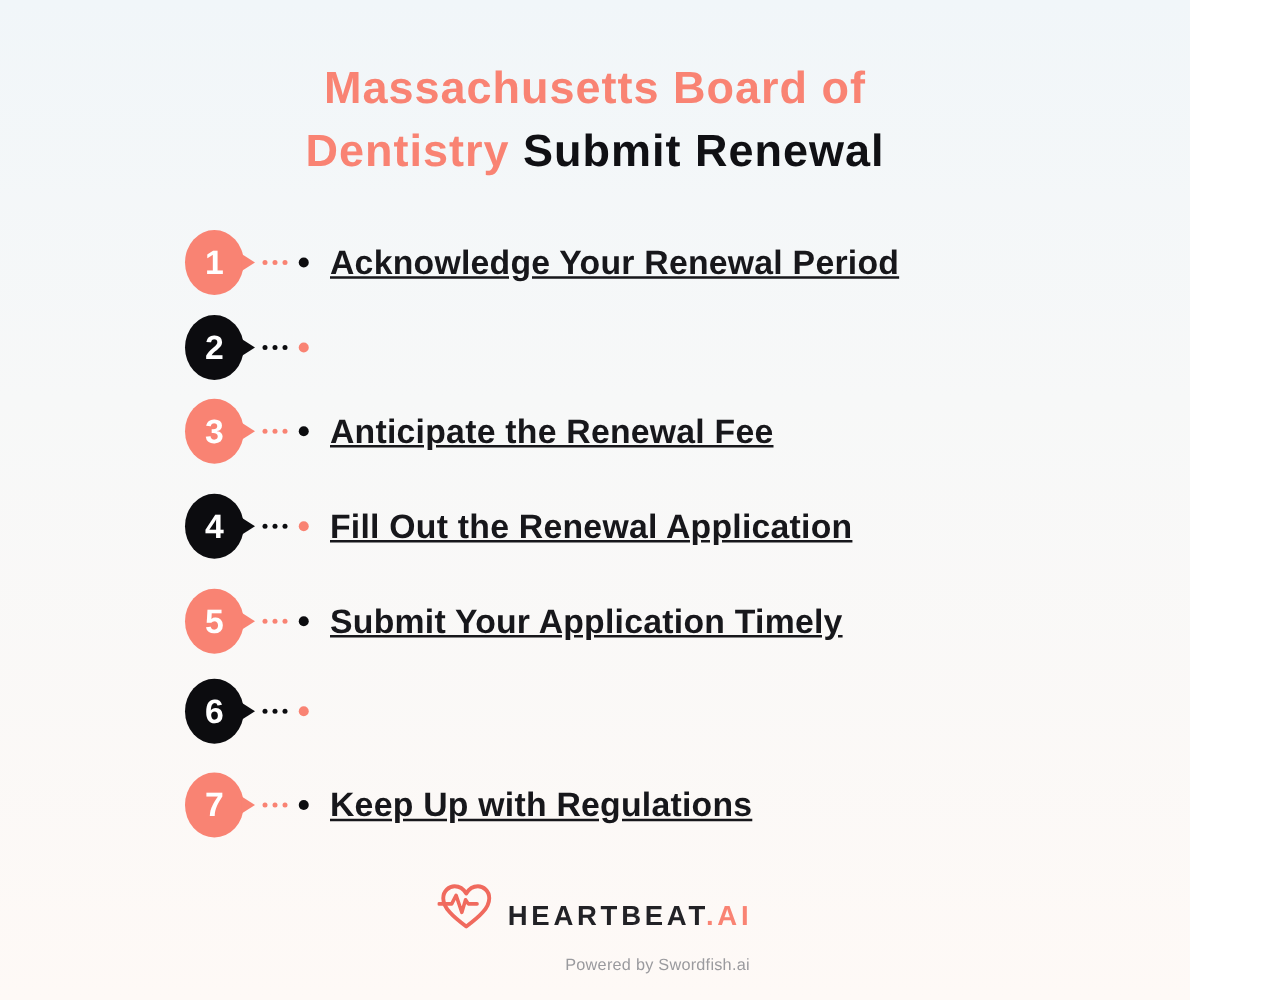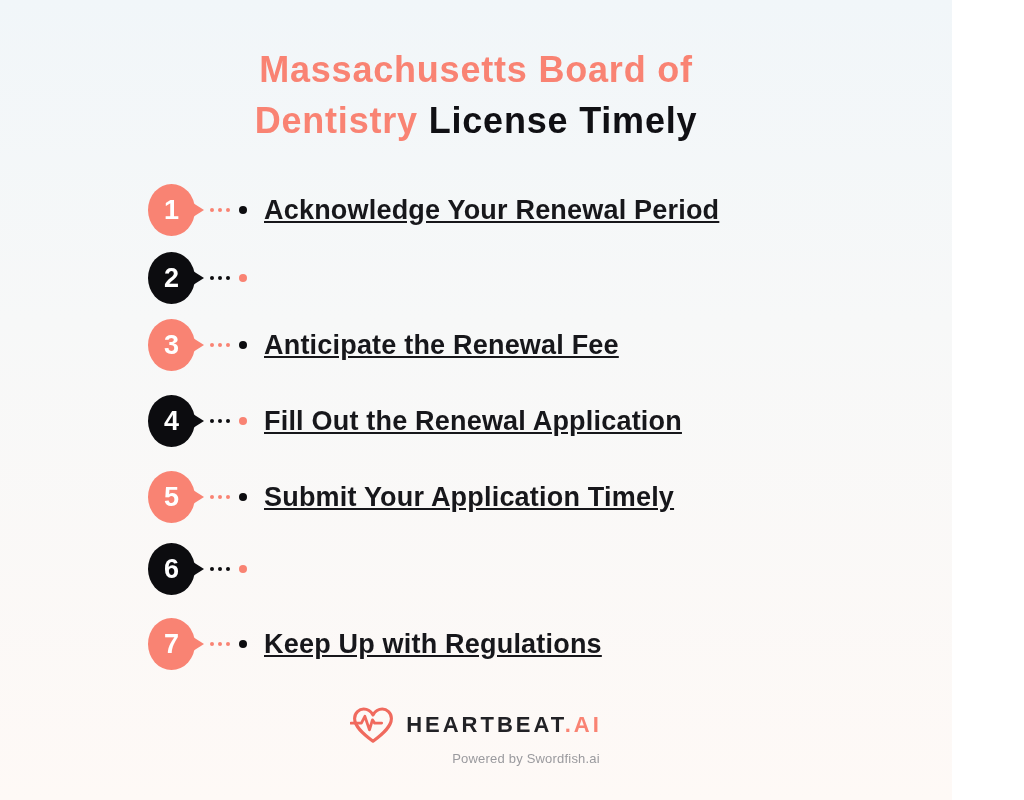--- a/index.html
+++ b/index.html
@@ -119,51 +119,51 @@
     display: flex;
     justify-content: center;
   }
   .logo-block {
     display: inline-flex;
     flex-direction: column;
     align-items: flex-end;
   }
   .logo-row {
     display: flex;
-    align-items: center;
+    align-items: flex-end;
     gap: 10px;
   }
   .heart-svg { width: 46px; height: 42px; display: block; }
   .brand {
     font-size: 22px;
     font-weight: 700;
     letter-spacing: 3px;
     color: #222226;
     white-space: nowrap;
   }
   .brand .suffix { color: var(--salmon); }
   .tagline {
-    margin-top: 5px;
+    margin-top: 18px;
     font-size: 13px;
     color: var(--gray);
     letter-spacing: 0.2px;
     padding-right: 2px;
   }
 </style>
 </head>
 <body>
 
 <div class="canvas">
 
   <div class="title">
     <div>
       <span class="accent">Massachusetts Board of</span>
     </div>
     <div>
-      <span class="accent">Dentistry</span><span class="dark"> License Timely</span>
+      <span class="accent">Dentistry</span><span class="dark"> Submit Renewal</span>
     </div>
   </div>
 
   <div class="steps" id="steps-container">
     <div class="step salmon" style="top: 184px;">
       <div class="badge">
         <span class="num">1</span>
         <span class="tail"></span>
       </div>
       <span class="dots">

